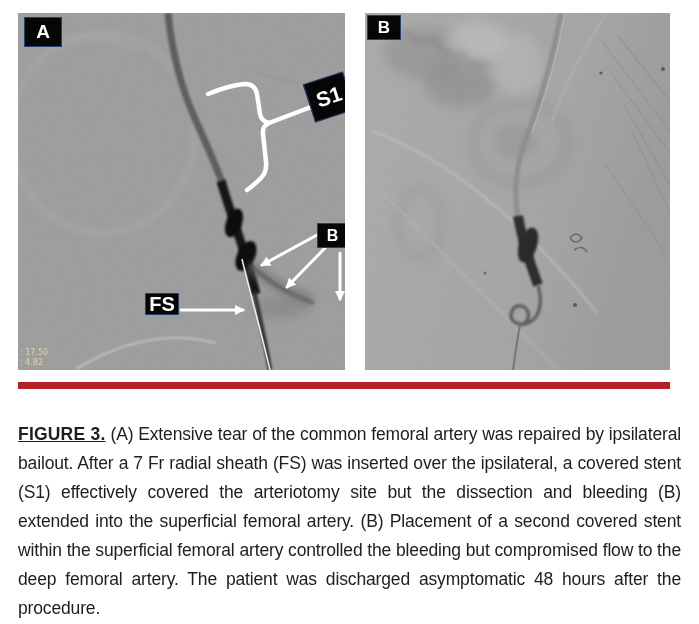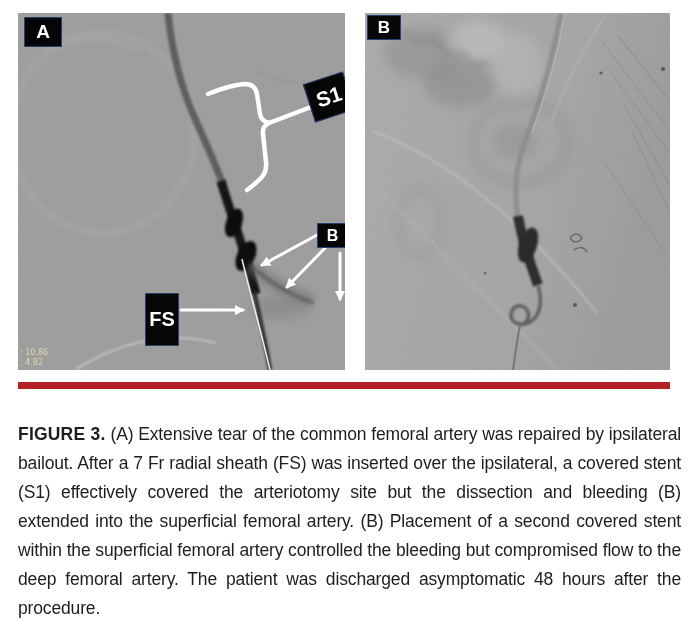--- a/index.html
+++ b/index.html
@@ -10,27 +10,27 @@
   .panel-b{left:365px;width:305px;}
   .panel svg.art{position:absolute;left:0;top:0;display:block;}
   .overlay{position:absolute;left:0;top:0;pointer-events:none;}
   .badge{position:absolute;background:#060606;border:1px solid #27406e;color:#ffffff;
          display:flex;align-items:center;justify-content:center;font-weight:bold;
          font-family:"Liberation Sans",sans-serif;box-sizing:border-box;}
   .badge-a{left:6px;top:4px;width:38px;height:30px;font-size:19px;}
   .badge-b{left:2px;top:2px;width:34px;height:25px;font-size:17px;}
   .ann-s1{left:290px;top:64px;width:42px;height:40px;font-size:21px;transform:rotate(-18deg);}
   .ann-b{left:299px;top:210px;width:31px;height:25px;font-size:16px;}
-  .ann-fs{left:127px;top:280px;width:34px;height:53px;font-size:20px;}
+  .ann-fs{left:127px;top:280px;width:34px;height:22px;font-size:20px;}
   .readings{position:absolute;left:2px;bottom:3px;color:#ddd6ae;font-size:8px;line-height:9.5px;
             font-family:"DejaVu Sans",sans-serif;}
   .rule{position:absolute;left:18px;top:382px;width:652px;height:7px;background:#b32025;}
   .caption{position:absolute;left:18px;top:402px;width:663px;color:#1d1d22;
            font-size:17.5px;line-height:29px;text-align:justify;letter-spacing:-0.15px;}
-  .caption strong{letter-spacing:0.2px;}
+  .caption strong{letter-spacing:0.2px;text-decoration:underline;}
 </style>
 </head>
 <body>
 
 <div class="page">
 
   <div class="panel panel-a">
     <svg class="art" width="327" height="357" viewBox="0 0 327 357">
       <defs>
         <filter id="bA1" x="-30%" y="-30%" width="160%" height="160%">
@@ -82,21 +82,21 @@
         <path d="M163,297 L225,297" stroke-width="3" marker-end="url(#ah)"></path>
       </g>
     </svg>
 
     <div class="badge badge-a">A</div>
     <div class="badge ann-s1">S1</div>
     <div class="badge ann-b">B</div>
     <div class="badge ann-fs">FS</div>
 
     <div class="readings">
-      <div>: 10.86</div>
+      <div>: 17.50</div>
       <div>: 4.82</div>
     </div>
   </div>
 
   <div class="panel panel-b">
     <svg class="art" width="305" height="357" viewBox="0 0 305 357">
       <defs>
         <filter id="bB1" x="-30%" y="-30%" width="160%" height="160%">
             <feGaussianBlur stdDeviation="1.2"></feGaussianBlur>
           </filter>

